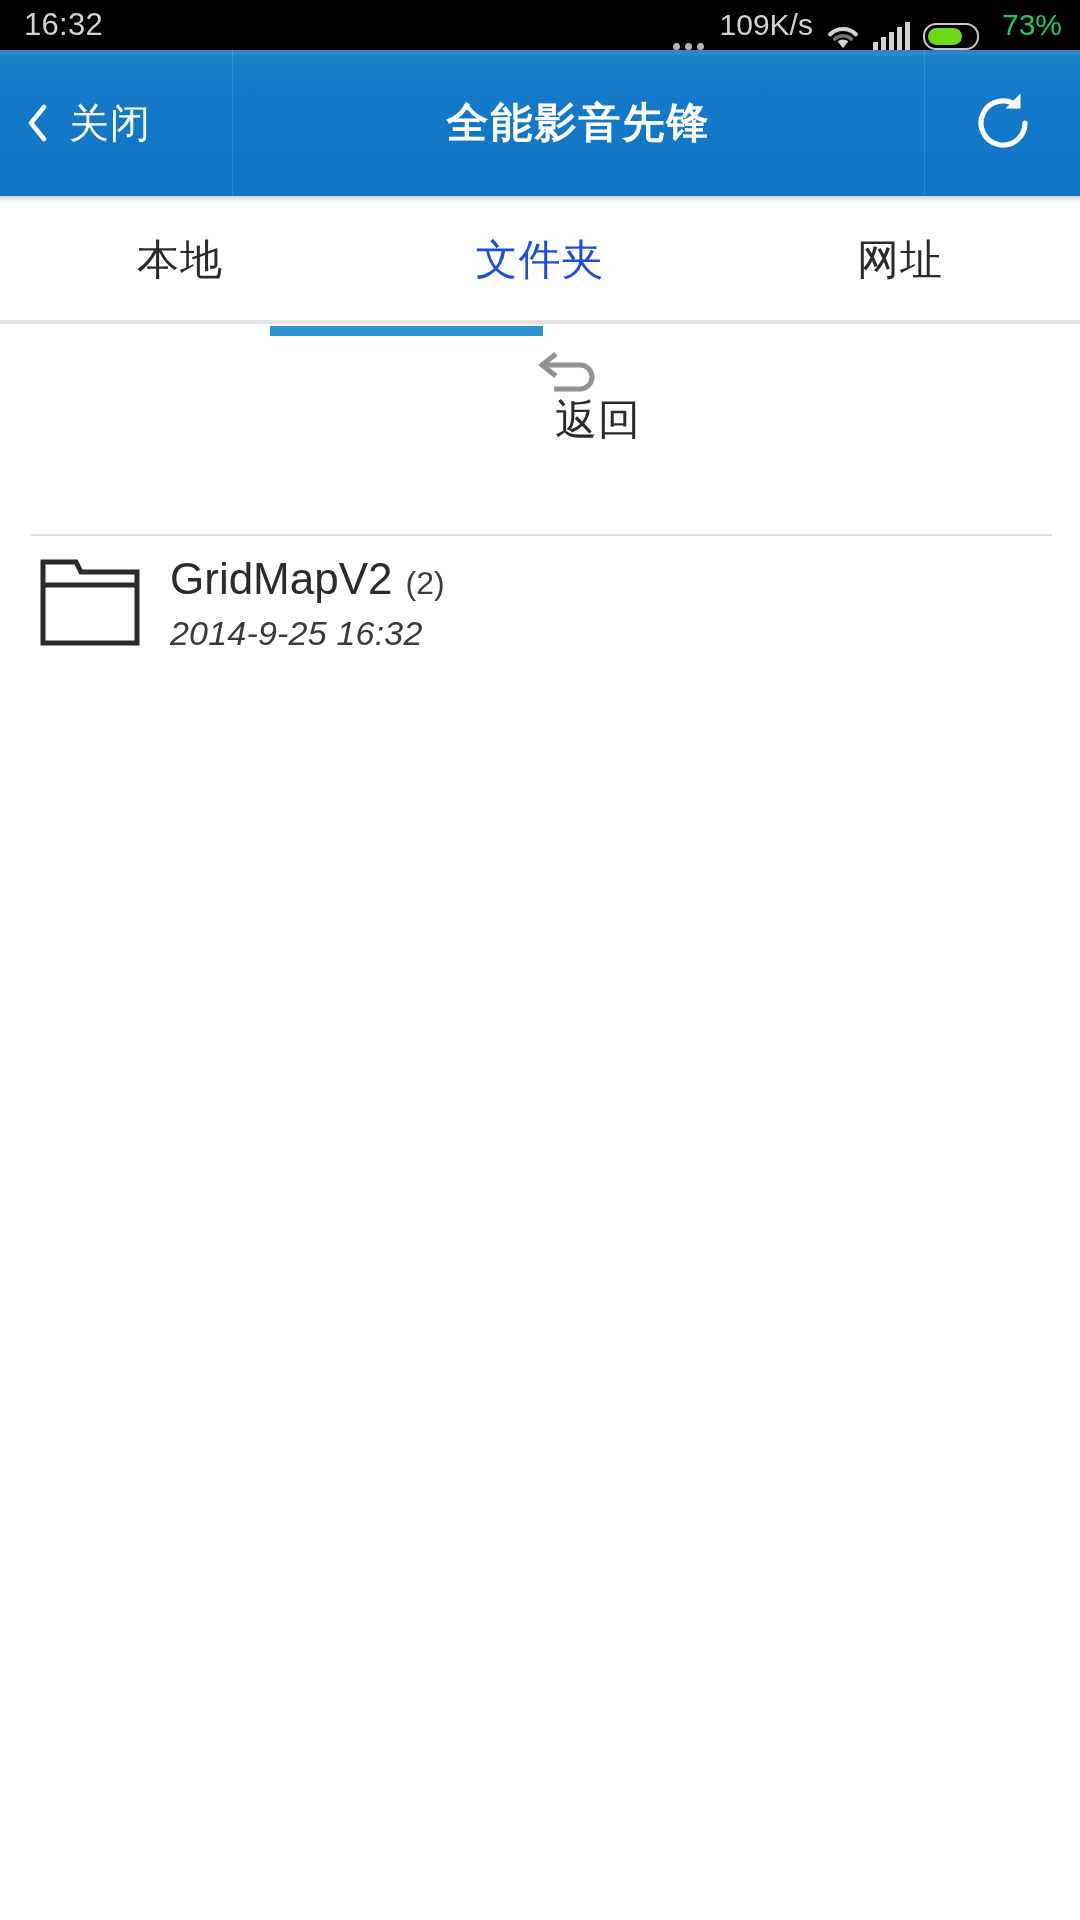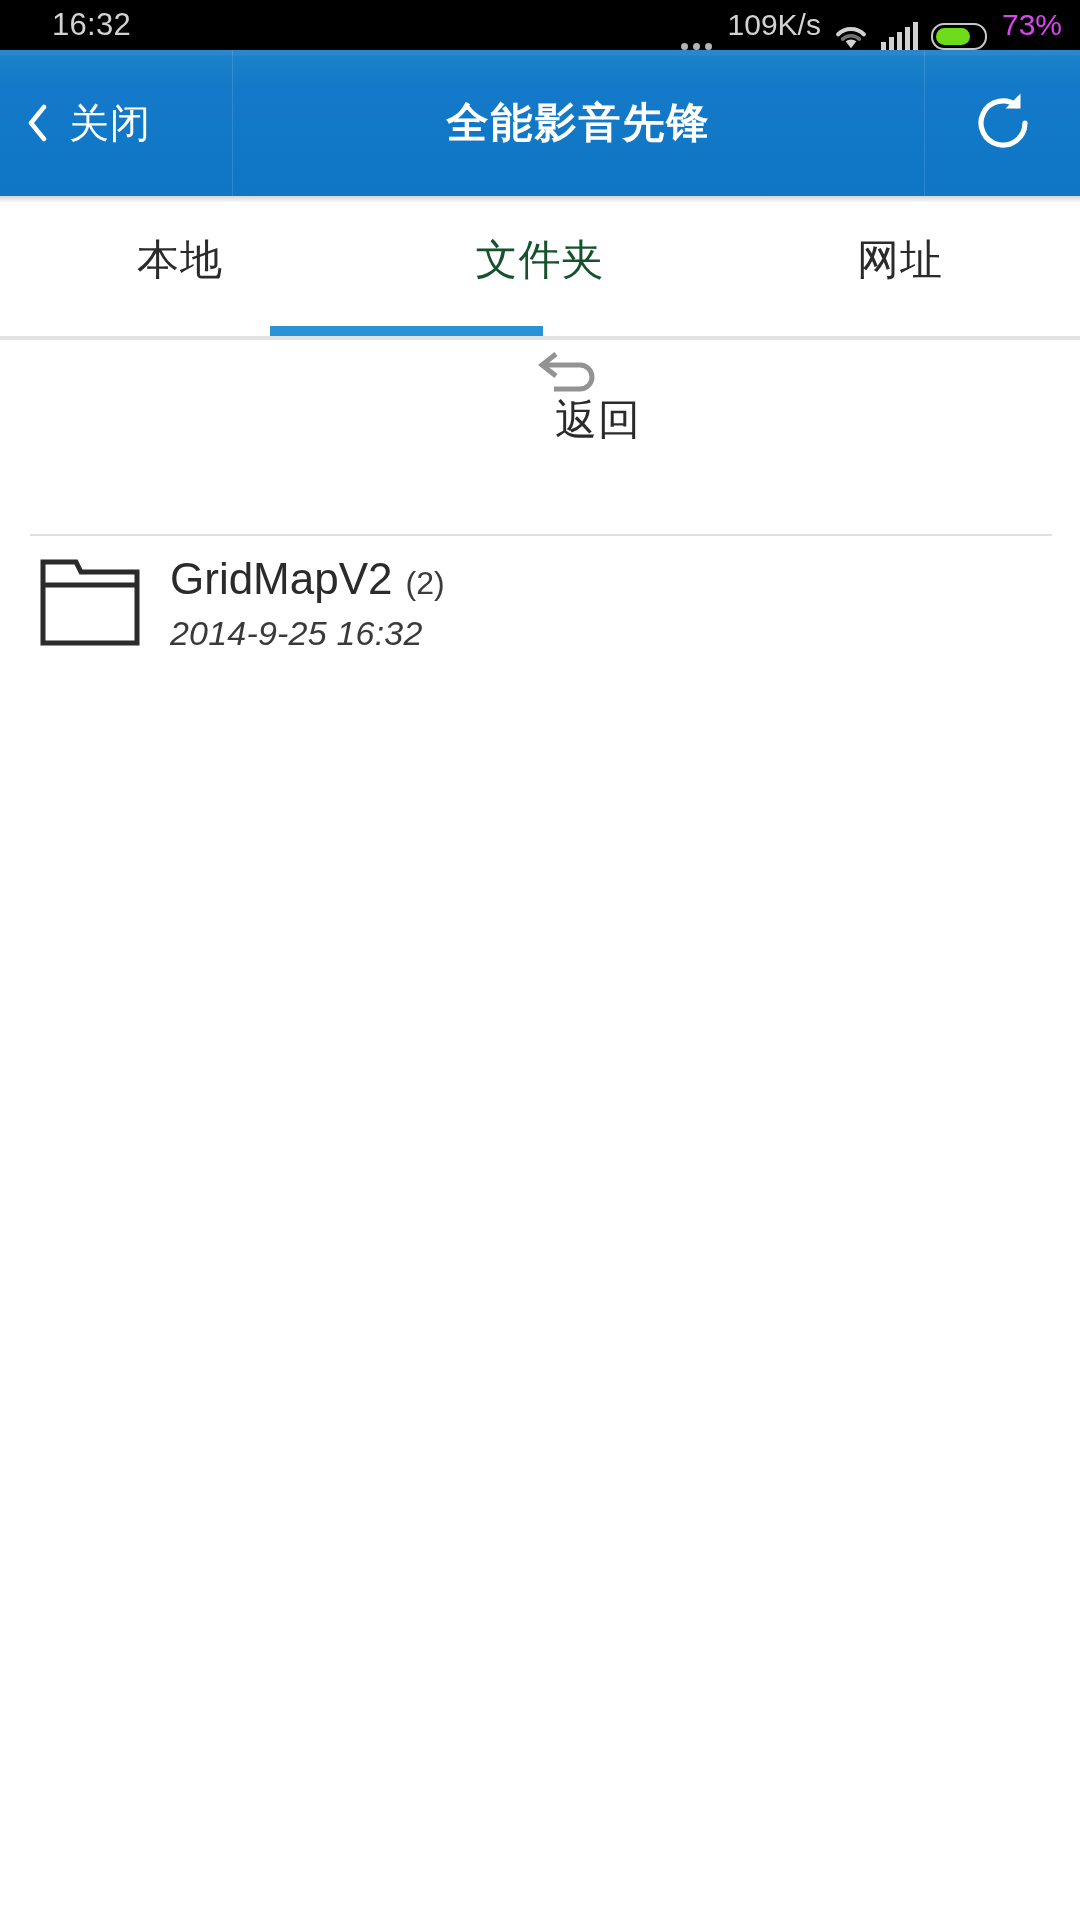--- a/index.html
+++ b/index.html
@@ -25,21 +25,20 @@
     display: flex;
     align-items: center;
     box-sizing: border-box;
     padding: 0 18px 0 24px;
   }
   .status-clock {
     color: #d2d2d2;
     font-size: 31px;
     letter-spacing: 0.3px;
     line-height: 50px;
-    margin-left: 28px;
   }
   .status-right {
     margin-left: auto;
     display: flex;
     align-items: flex-end;
     gap: 13px;
   }
   .dots-icon {
     display: flex;
     align-items: center;
@@ -83,24 +82,24 @@
     padding: 3px;
     display: flex;
     align-items: center;
   }
   .battery-fill {
     height: 100%;
     background: #6fdc1a;
     border-radius: 9px;
   }
   .battery-pct {
-    color: #d946ef;
+    color: #22c55e;
     font-size: 30px;
     line-height: 50px;
-    margin-left: 2px;
+    margin-left: 10px;
   }
 
   
   .header {
     position: absolute;
     left: 0; top: 50px;
     width: 1080px;
     height: 146px;
     background: linear-gradient(to bottom, #2a87cc 0px, #2a87cc 5px, #1a81ca 6px, #1379c8 40px, #0f76c6 146px);
     display: flex;
@@ -141,21 +140,21 @@
     justify-content: center;
     border-left: 1px solid rgba(255,255,255,0.13);
   }
   .refresh-icon { width: 66px; height: 66px; display: block; }
 
   
   .tabbar {
     position: absolute;
     left: 0; top: 196px;
     width: 1080px;
-    height: 144px;
+    height: 128px;
     background: #ffffff;
     border-bottom: 4px solid #e3e3e3;
     box-sizing: border-box;
   }
   .tabbar-shadow {
     position: absolute;
     left: 0; top: 0;
     width: 1080px;
     height: 7px;
     background: linear-gradient(to bottom, rgba(0,0,0,0.17), rgba(0,0,0,0));
@@ -168,21 +167,21 @@
   .tab {
     flex: 1;
     text-align: center;
     font-size: 42px;
     color: #2b2b2b;
     letter-spacing: 1px;
     position: relative;
     height: 140px;
     line-height: 128px;
   }
-  .tab.active { color: #14532d; }
+  .tab.active { color: #1d4ed8; }
   .tab-indicator {
     position: absolute;
     left: 270px;
     top: 326px;
     width: 273px;
     height: 10px;
     background: #2b92d4;
   }
 
   

